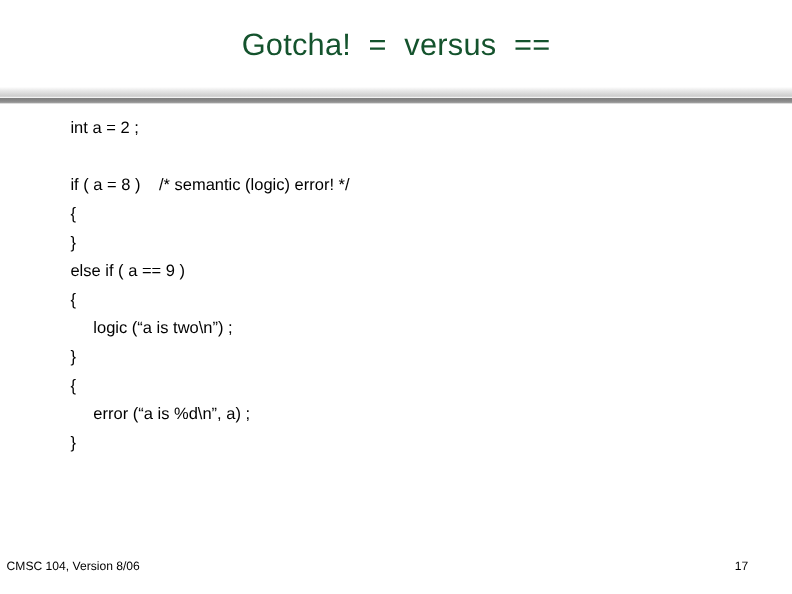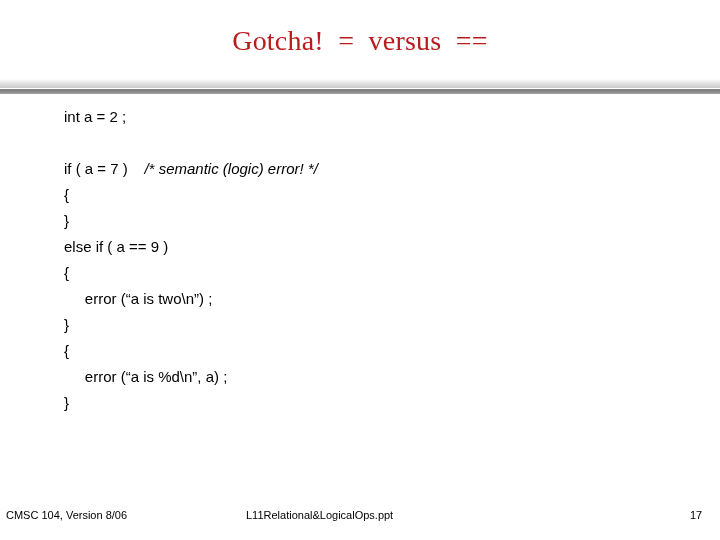--- a/index.html
+++ b/index.html
@@ -25,24 +25,24 @@
 
   
   .title-area {
     position: absolute;
     left: 0;
     top: 24px;
     width: 720px;
     text-align: center;
   }
   .slide-title {
-    font-family: Liberation Serif, serif;
+    font-family: Liberation Sans, sans-serif;
     font-size: 28px;
     font-weight: 400;
-    color: #b91c1c;
+    color: #14532d;
     letter-spacing: 0.2px;
     white-space: pre;
     line-height: 34px;
   }
 
   
   .divider {
     position: absolute;
     left: 0;
     top: 79px;
@@ -79,21 +79,20 @@
     font-weight: 400;
     color: #000000;
     line-height: 26px;
     height: 26px;
     white-space: pre;
   }
   .code-line.blank {
     height: 26px;
   }
   .code-line .comment {
-    font-style: italic;
   }
 
   
   .footer {
     position: absolute;
     left: 0;
     top: 505px;
     width: 720px;
     height: 22px;
   }
@@ -101,50 +100,49 @@
     position: absolute;
     font-family: "Liberation Sans", sans-serif;
     font-size: 11px;
     font-weight: 400;
     color: #000000;
     white-space: pre;
     line-height: 14px;
   }
   .footer-left  { left: 6px;  top: 3px; }
   .footer-center{ left: 246px; top: 3px; }
-  .footer-right { left: 690px; top: 3px; }
+  .footer-right { left: 668px; top: 3px; }
 </style>
 </head>
 <body>
 
 <div class="slide">
 
   <div class="title-area">
     <div class="slide-title">Gotcha!  =  versus  ==</div>
   </div>
 
   <div class="divider">
     <div class="band-light"></div>
     <div class="band-dark"></div>
   </div>
 
   <div class="body-area">
     <div class="code-line"><span>int a = 2 ;</span><span class="comment"></span></div>
     <div class="code-line blank"><span></span><span class="comment"></span></div>
-    <div class="code-line"><span>if ( a = 7 )    </span><span class="comment">/* semantic (logic) error! */</span></div>
+    <div class="code-line"><span>if ( a = 8 )    </span><span class="comment">/* semantic (logic) error! */</span></div>
     <div class="code-line"><span>{</span><span class="comment"></span></div>
     <div class="code-line"><span>}</span><span class="comment"></span></div>
     <div class="code-line"><span>else if ( a == 9 )</span><span class="comment"></span></div>
     <div class="code-line"><span>{</span><span class="comment"></span></div>
-    <div class="code-line"><span>     error (“a is two\n”) ;</span><span class="comment"></span></div>
+    <div class="code-line"><span>     logic (“a is two\n”) ;</span><span class="comment"></span></div>
     <div class="code-line"><span>}</span><span class="comment"></span></div>
     <div class="code-line"><span>{</span><span class="comment"></span></div>
     <div class="code-line"><span>     error (“a is %d\n”, a) ;</span><span class="comment"></span></div>
     <div class="code-line"><span>}</span><span class="comment"></span></div>
   </div>
 
   <div class="footer">
     <div class="footer-text footer-left">CMSC 104, Version 8/06</div>
-    <div class="footer-text footer-center">L11Relational&amp;LogicalOps.ppt</div>
     <div class="footer-text footer-right">17</div>
   </div>
 
 </div>
 
 </body></html>

